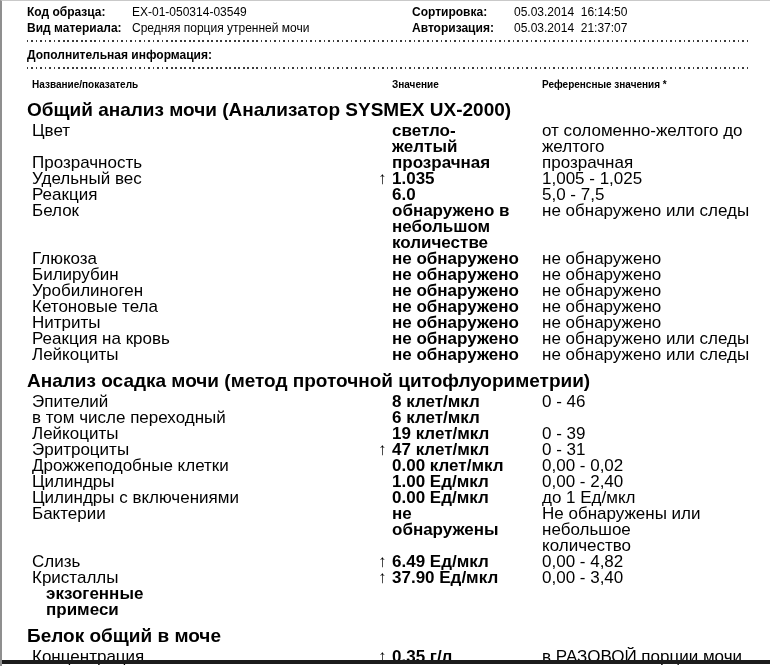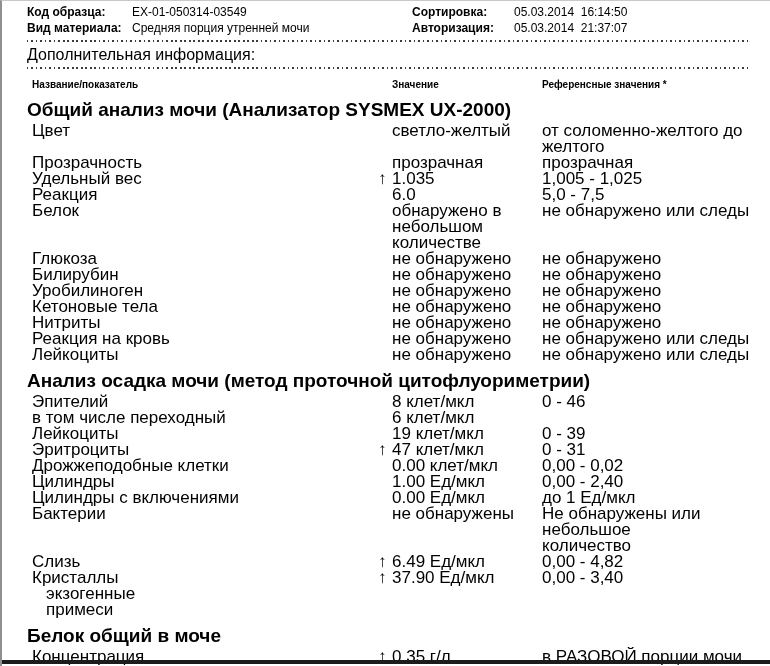--- a/index.html
+++ b/index.html
@@ -19,37 +19,37 @@
   .hdr-row{display:flex;line-height:16px;font-size:12px;}
   .hdr-label{font-weight:bold;}
   .hdr-row .l1{width:105px;}
   .hdr-row .v1{width:280px;}
   .hdr-row .l2{width:102px;}
   .hdr-row .v2{white-space:pre;}
   .dotted{
     height:2px;margin:4px 22px 0 25px;
     background-image:repeating-linear-gradient(to right,#3c3c3c 0 1.5px,transparent 1.5px 4.5px);
   }
-  .add-info{font-size:16px;font-weight:normal;line-height:16px;padding-left:25px;margin-top:5px;}
+  .add-info{font-size:12px;font-weight:bold;line-height:16px;padding-left:25px;margin-top:5px;}
   
   .tbl-head{
     display:flex;padding-left:30px;margin-top:9px;
     font-size:10px;font-weight:bold;line-height:14px;
   }
   .tbl-head .c-name{width:346px;}
   .tbl-head .c-flag{width:14px;}
   .tbl-head .c-val{width:150px;}
   .section-title{
     font-size:19px;font-weight:bold;line-height:17px;
     padding-left:25px;margin:9px 0 5px 0;
   }
   .row{display:flex;padding-left:30px;font-size:17px;line-height:16px;}
   .row .c-name{width:346px;}
   .row .c-flag{width:14px;font-weight:bold;}
-  .row .c-val{width:150px;box-sizing:border-box;padding-right:22px;white-space:pre-line;}
+  .row .c-val{width:150px;box-sizing:border-box;padding-right:22px;white-space:pre-line;font-weight:bold;}
   .row .c-ref{width:210px;white-space:pre-line;}
   
   .footnote{font-size:9px;font-weight:bold;line-height:12px;padding-left:25px;margin-top:16px;}
   .bottom-bar{position:absolute;left:0;right:0;bottom:2px;height:4px;background:#1c1c1c;}
 </style>
 </head>
 <body>
 
 <div class="page">
 

